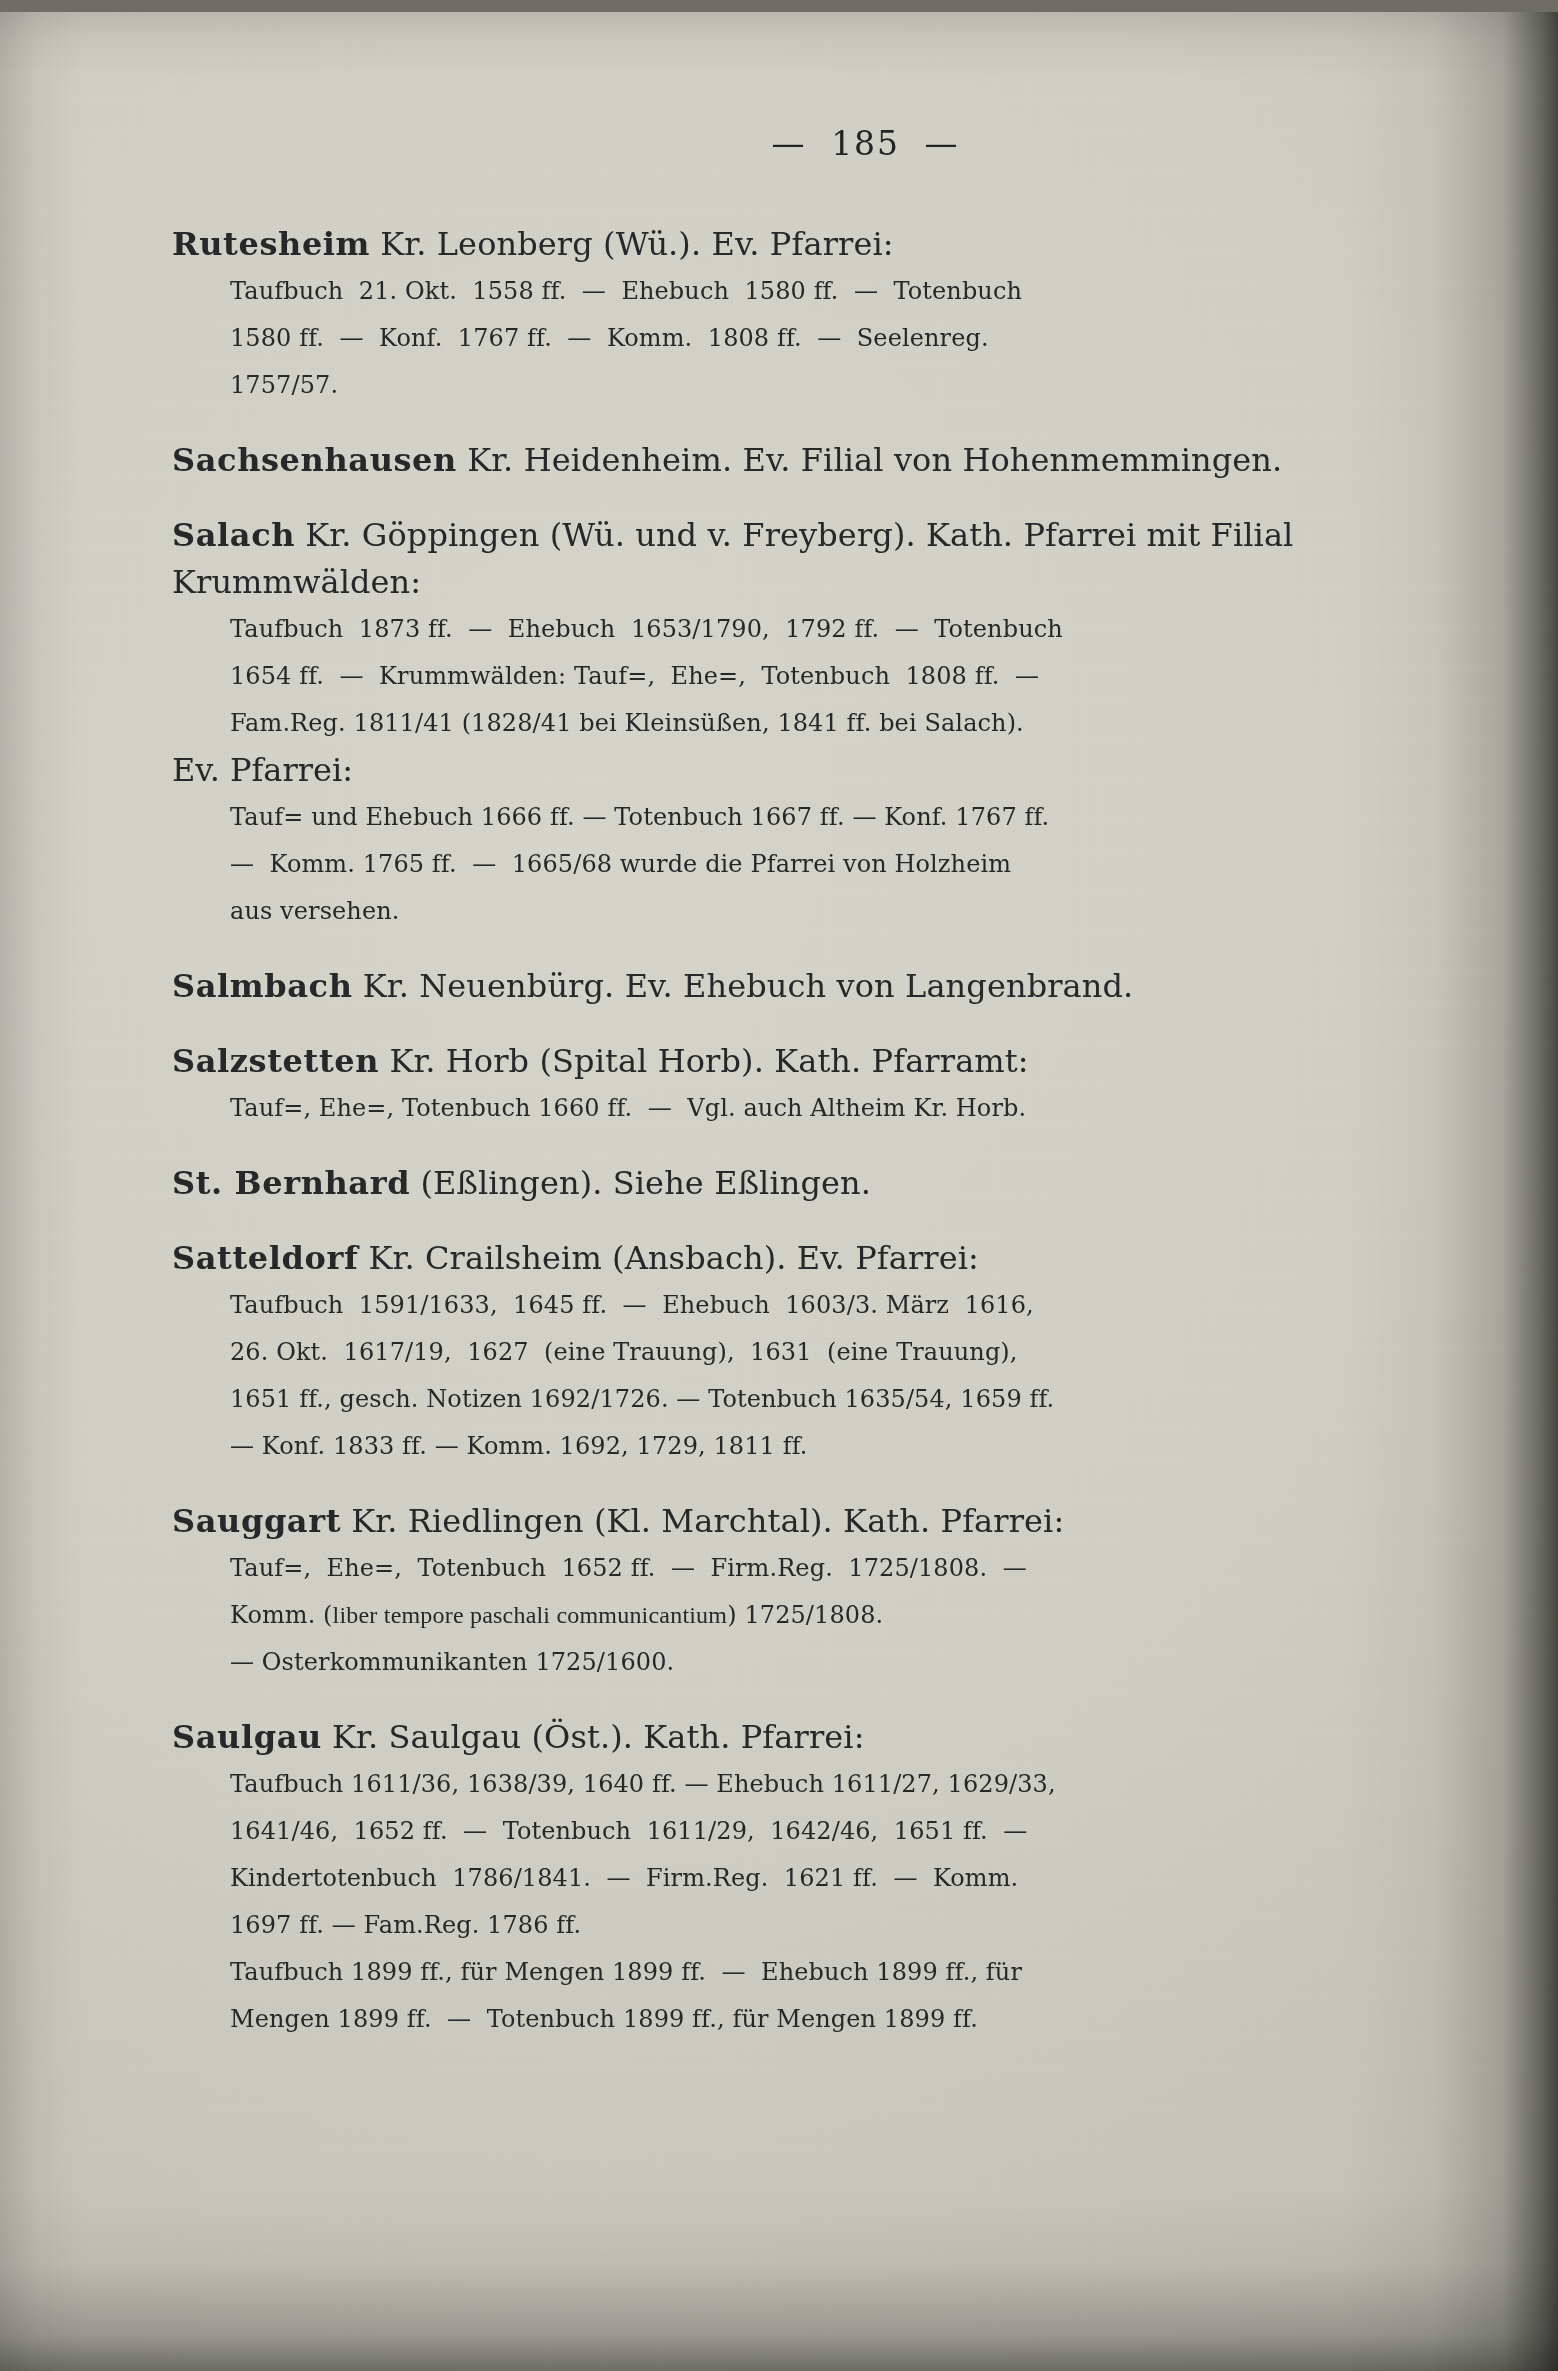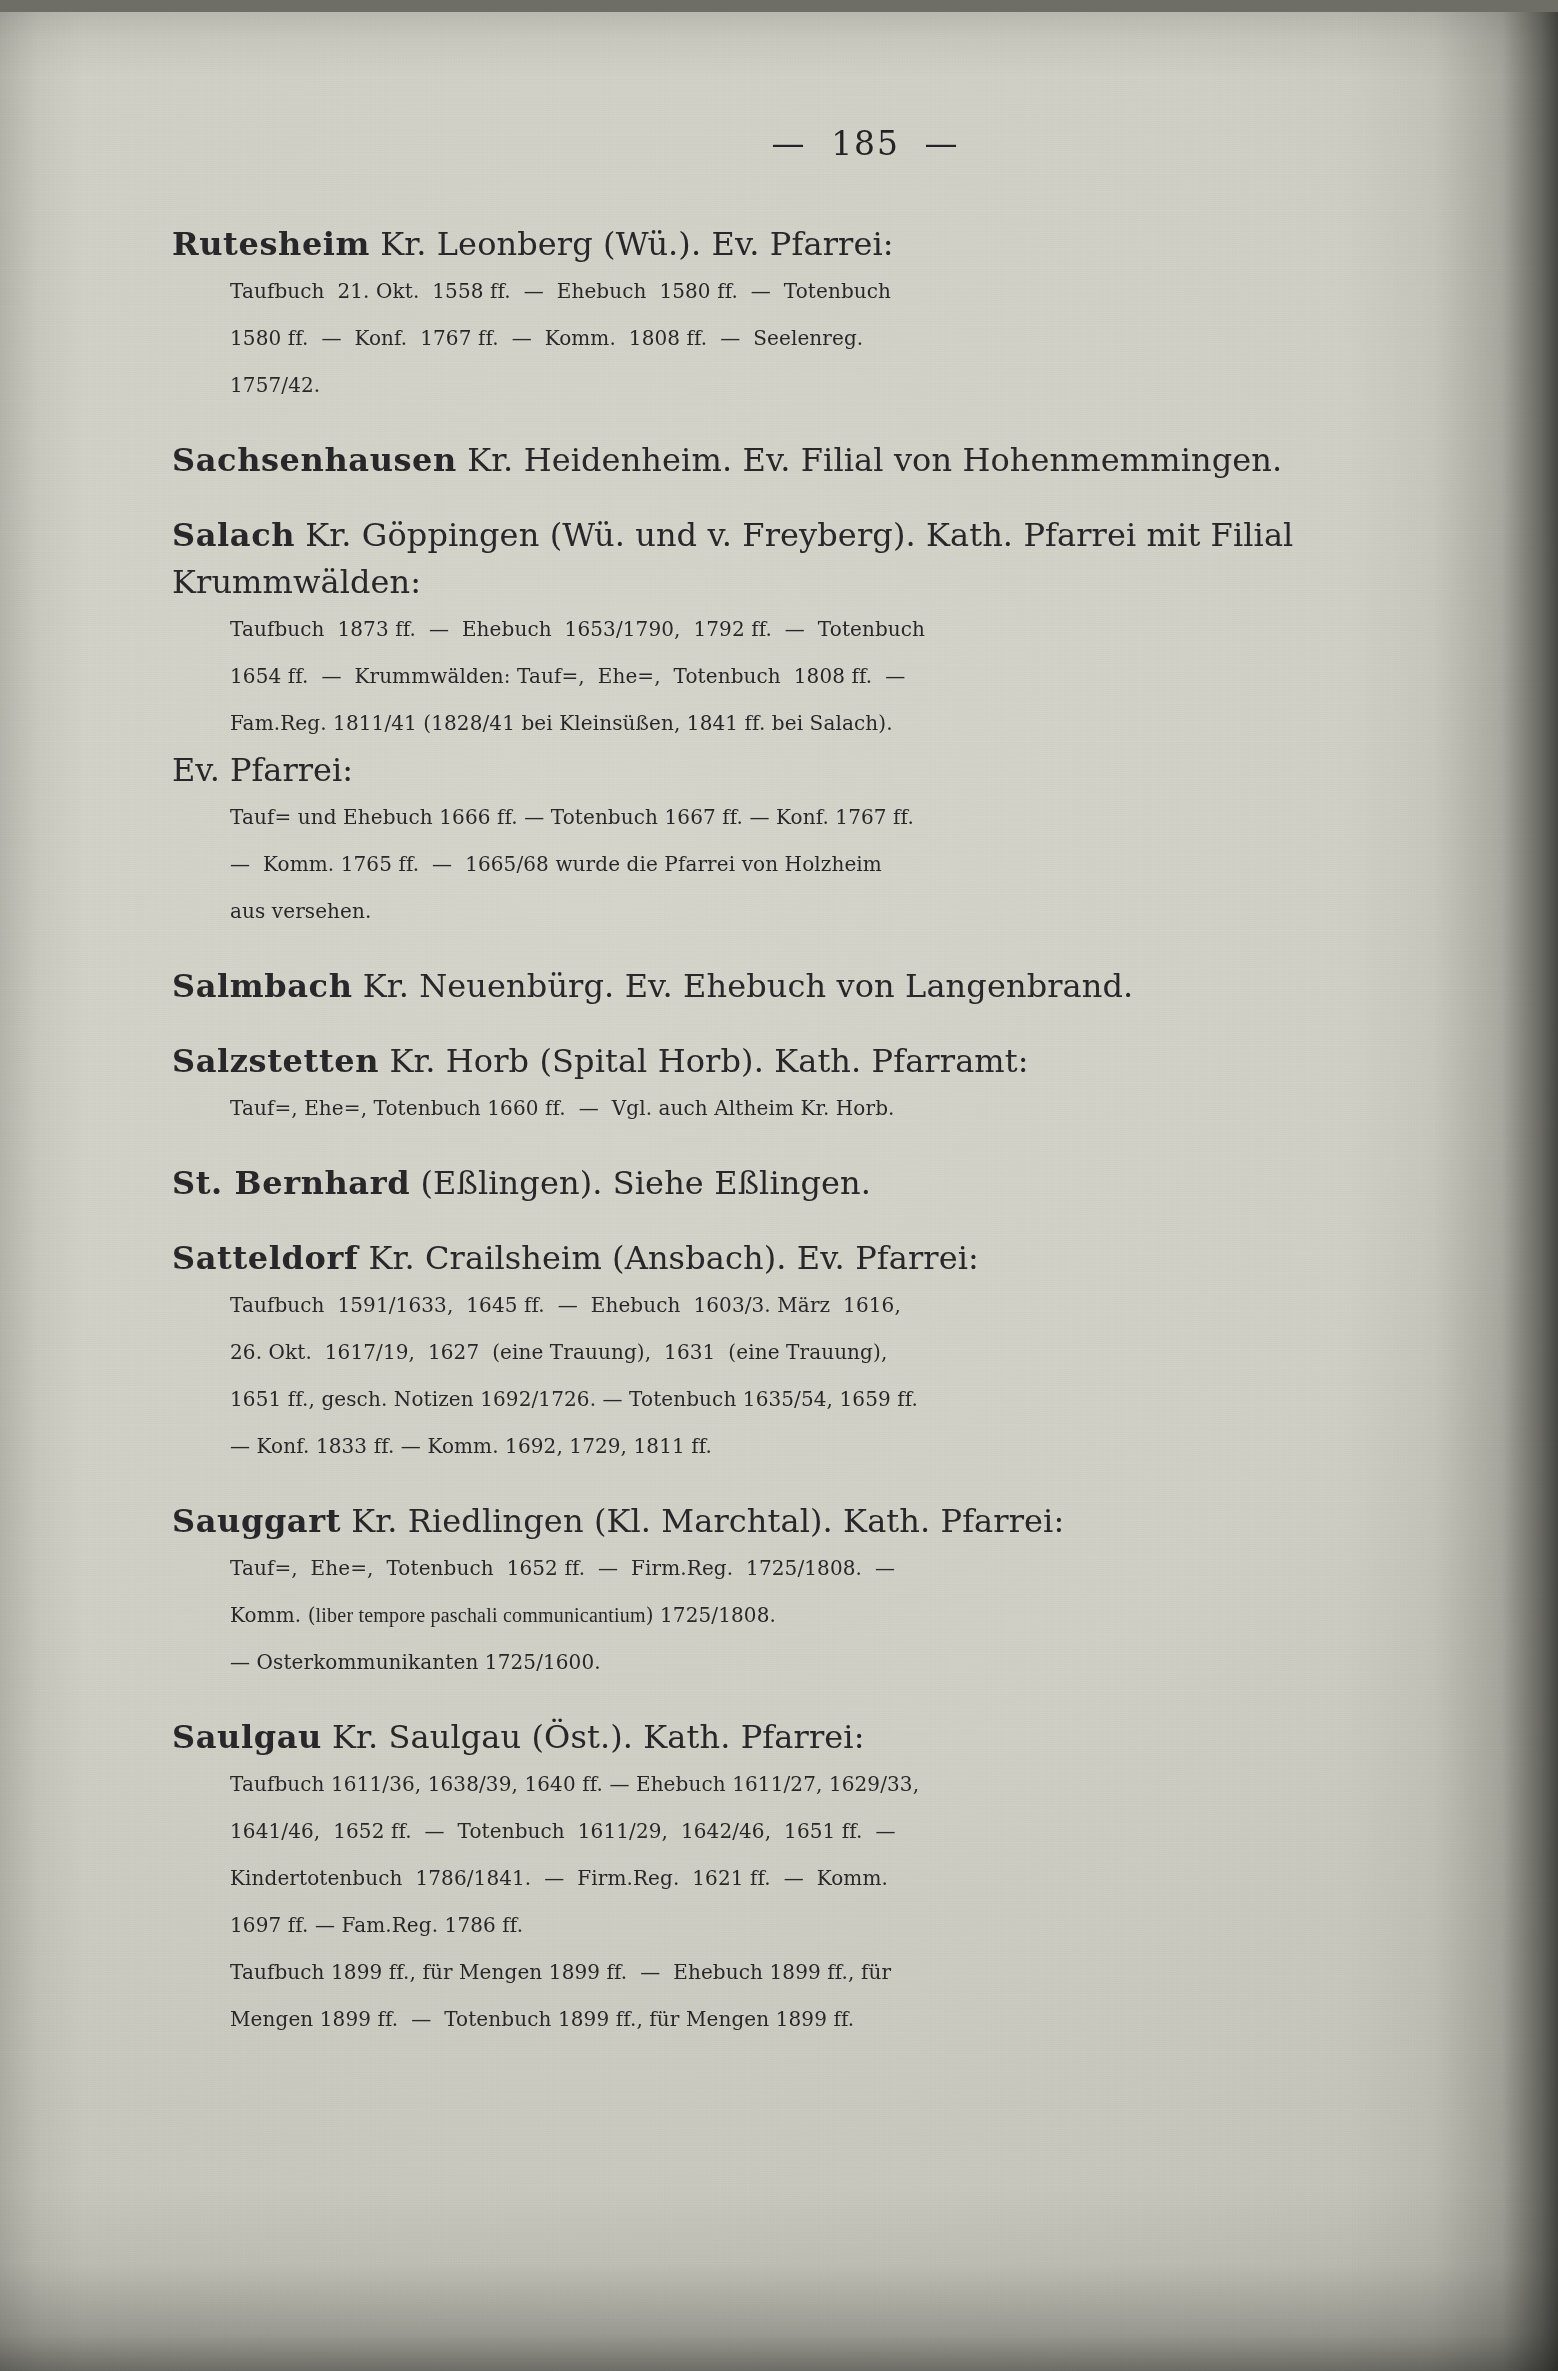--- a/index.html
+++ b/index.html
@@ -117,21 +117,21 @@
   }
   .headword {
     font-weight: 700;
     letter-spacing: 0.6px;
   }
 
   .block {
     margin-left: 58px;
     text-align: justify;
     text-justify: inter-word;
-    font-size: 20px;
+    font-size: 24px;
     line-height: 47px;
     letter-spacing: 0.1px;
   }
 
   .subhead {
     margin-left: 0px;
     font-size: 32px;
     line-height: 47px;
   }
 
@@ -155,21 +155,21 @@
 
     <div class="folio">—  185  —</div>
 
     <div class="entry frak">
       <div class="headline">
         <span class="headword">Rutesheim</span><span> Kr. Leonberg (Wü.).  Ev. Pfarrei:</span>
       </div>
       <div class="block">
         <span class="jline">Taufbuch  21. Okt.  1558 ff.  —  Ehebuch  1580 ff.  —  Totenbuch</span>
         <span class="jline">1580 ff.  —  Konf.  1767 ff.  —  Komm.  1808 ff.  —  Seelenreg.</span>
-        <span class="jline">1757/42.</span>
+        <span class="jline">1757/57.</span>
       </div>
     </div>
 
     <div class="entry frak">
       <div class="headline">
         <span class="headword">Sachsenhausen</span><span> Kr. Heidenheim.  Ev. Filial von Hohenmemmingen.</span>
       </div>
     </div>
 
     <div class="entry frak">

